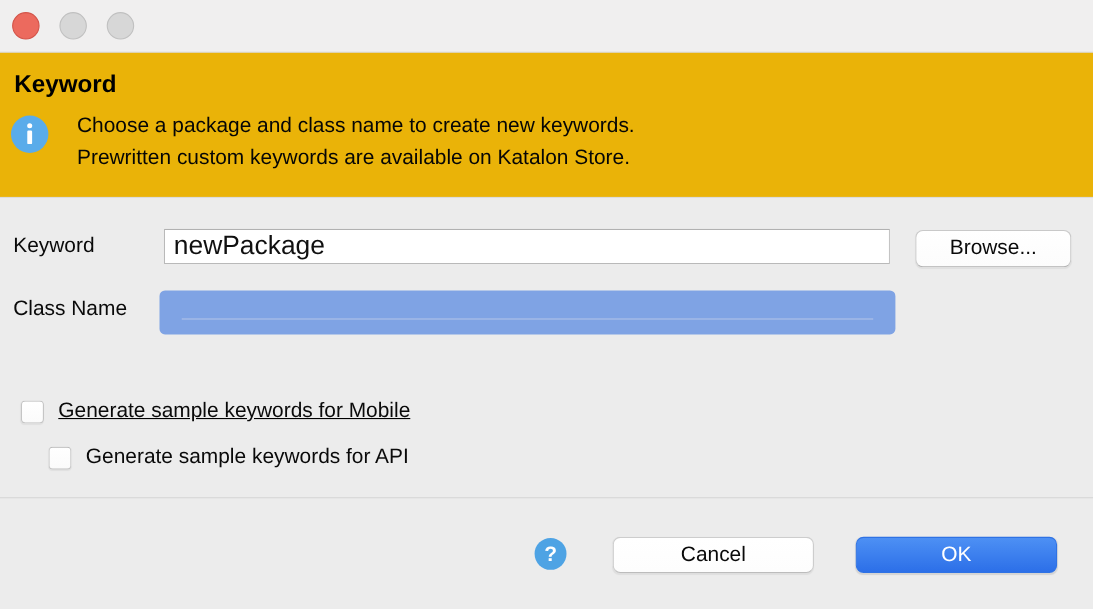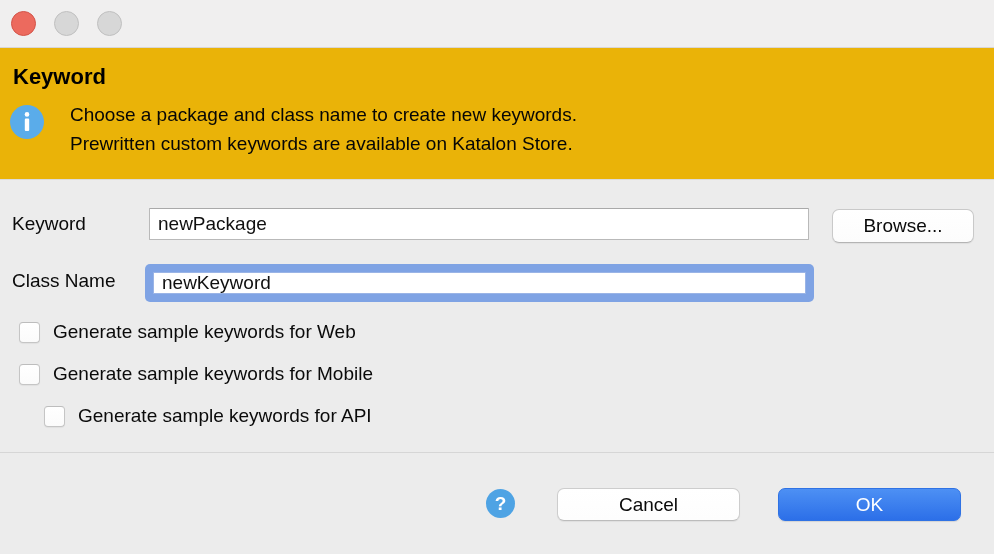--- a/index.html
+++ b/index.html
@@ -126,21 +126,21 @@
     left: 12px;
     font-size: 19px;
     color: #0a0a0a;
     white-space: nowrap;
   }
 
   .text-input {
     position: absolute;
     box-sizing: border-box;
     font-family: "Liberation Sans", sans-serif;
-    font-size: 19px;
+    font-size: 24px;
     color: #101010;
     background: #ffffff;
     padding: 0 8px;
     outline: none;
   }
   .input-package {
     left: 149px;
     width: 660px;
     height: 32px;
     border: 1px solid #b9b9b9;
@@ -149,21 +149,21 @@
   }
   .input-classname-wrap {
     position: absolute;
     left: 145px;
     top: 0;
     width: 669px;
     height: 38px;
     border-radius: 5px;
     background: #7fa3e4;
     box-sizing: border-box;
-    padding: 8px;
+    padding: 20px;
   }
   .input-classname {
     position: relative;
     left: 0;
     width: 100%;
     height: 100%;
     border: 1px solid #9ab4e6;
     border-radius: 1px;
     background: #fff;
   }
@@ -188,21 +188,21 @@
 
   
   .checkbox-row {
     position: absolute;
     left: 19px;
     display: flex;
     align-items: center;
     height: 26px;
   }
   .cb-web    { top: 139px; }
-  .cb-mobile { top: 181px; }
+  .cb-mobile { top: 181px; text-decoration: underline; }
   .cb-api    { top: 223px; margin-left: 25px; }
 
   .checkbox {
     width: 21px;
     height: 21px;
     flex: 0 0 21px;
     box-sizing: border-box;
     border-radius: 4px;
     border: 1px solid #c5c5c5;
     border-top-color: #bdbdbd;
@@ -308,24 +308,20 @@
       <button class="browse-btn">Browse...</button>
     </div>
 
     <div class="field-row row-classname">
       <label class="field-label">Class Name</label>
       <div class="input-classname-wrap">
         <input class="text-input input-classname" type="text" value="newKeyword" style="">
       </div>
     </div>
 
-    <div class="checkbox-row cb-web">
-      <span class="checkbox"></span>
-      <span class="checkbox-label">Generate sample keywords for Web</span>
-    </div>
 
     <div class="checkbox-row cb-mobile">
       <span class="checkbox"></span>
       <span class="checkbox-label">Generate sample keywords for Mobile</span>
     </div>
 
     <div class="checkbox-row cb-api">
       <span class="checkbox"></span>
       <span class="checkbox-label">Generate sample keywords for API</span>
     </div>

